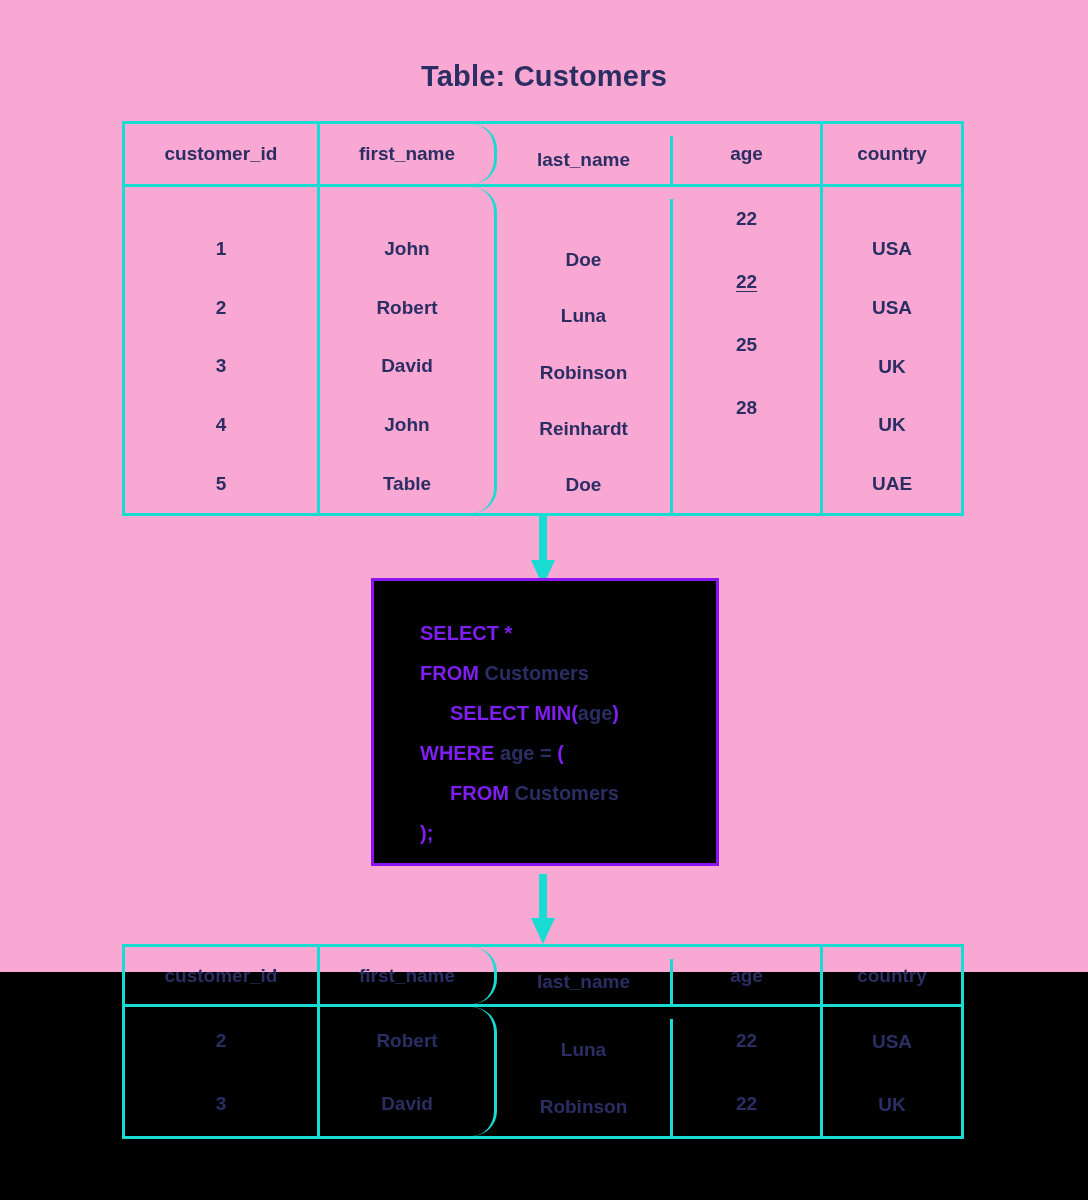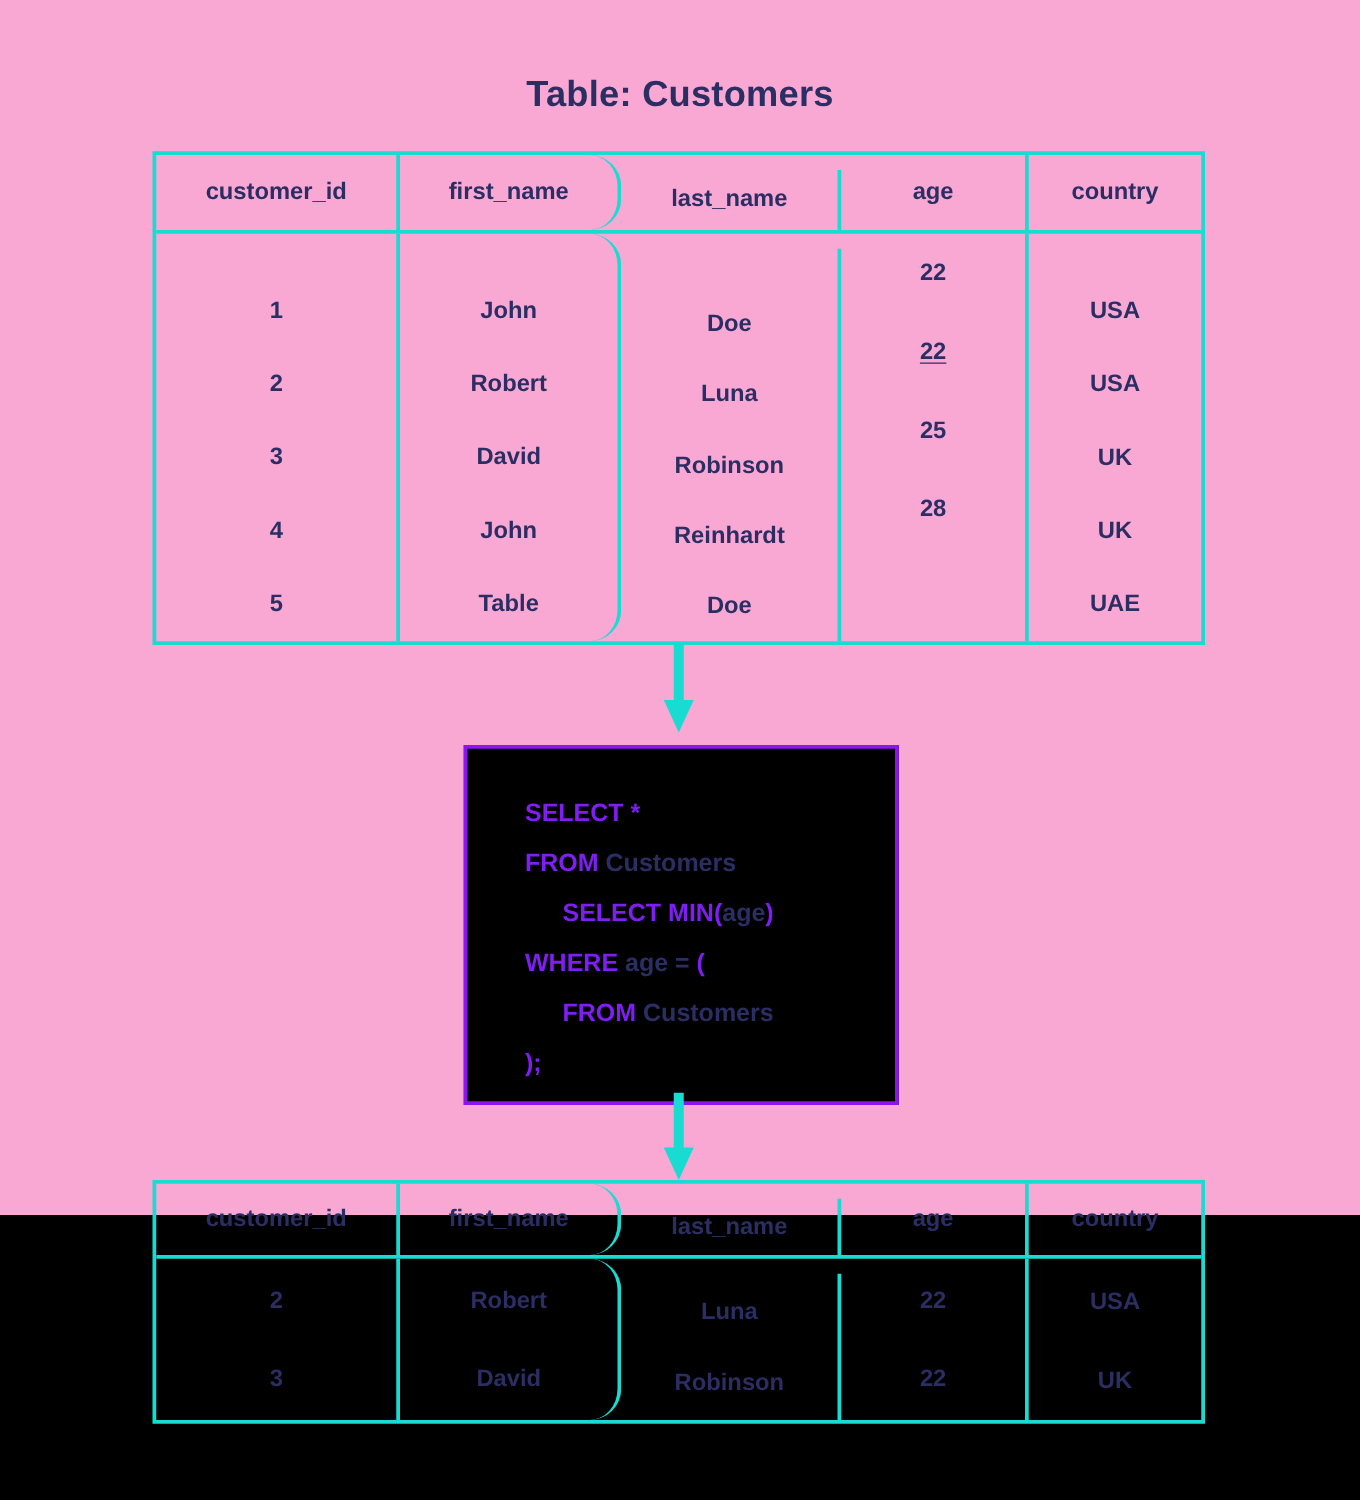--- a/index.html
+++ b/index.html
@@ -122,21 +122,21 @@
     left: 529px;
     width: 28px;
   }
   #arrow-top { top: 516px; height: 72px; }
   #arrow-bottom { top: 874px; height: 72px; }
 
   
   #query-box {
     position: absolute;
     left: 371px;
-    top: 596px;
+    top: 578px;
     width: 348px;
     height: 288px;
     box-sizing: border-box;
     border: 3px solid #8b14f0;
     background: #000000;
     padding: 32px 0 0 46px;
   }
   .code-line {
     font-family: "Liberation Sans", sans-serif;
     font-size: 20px;

